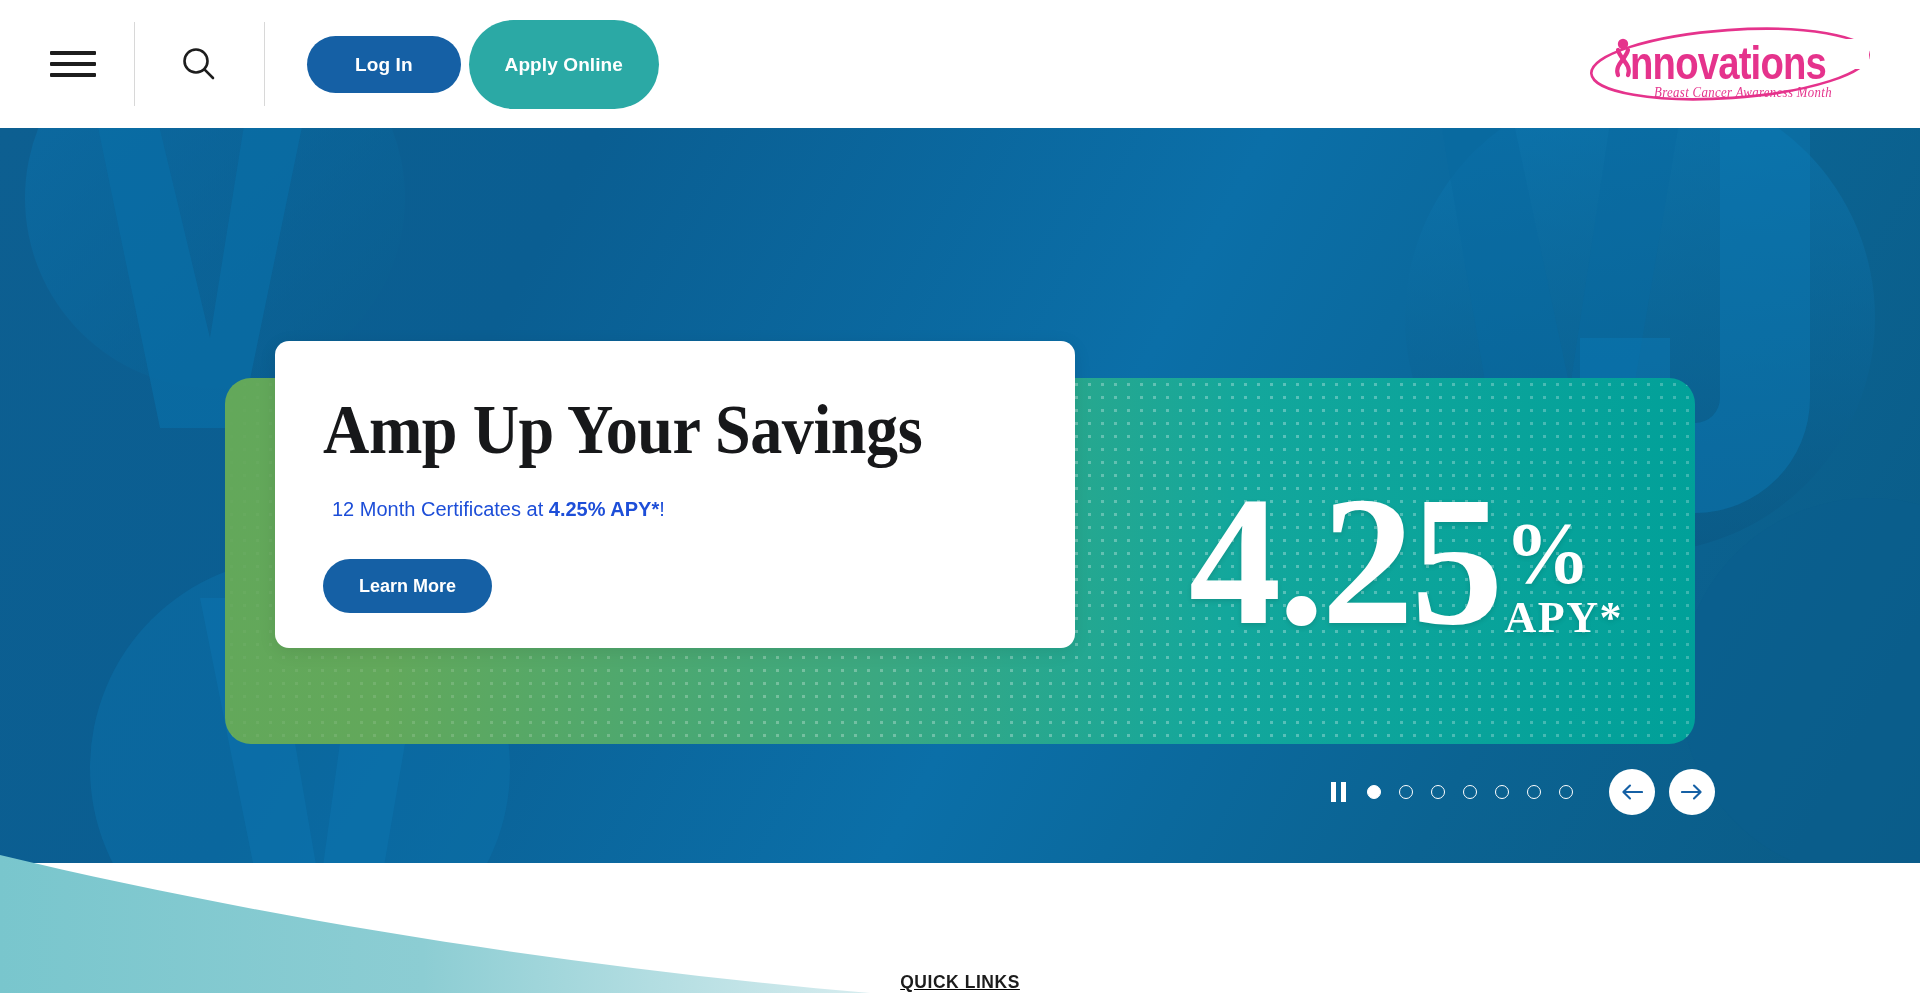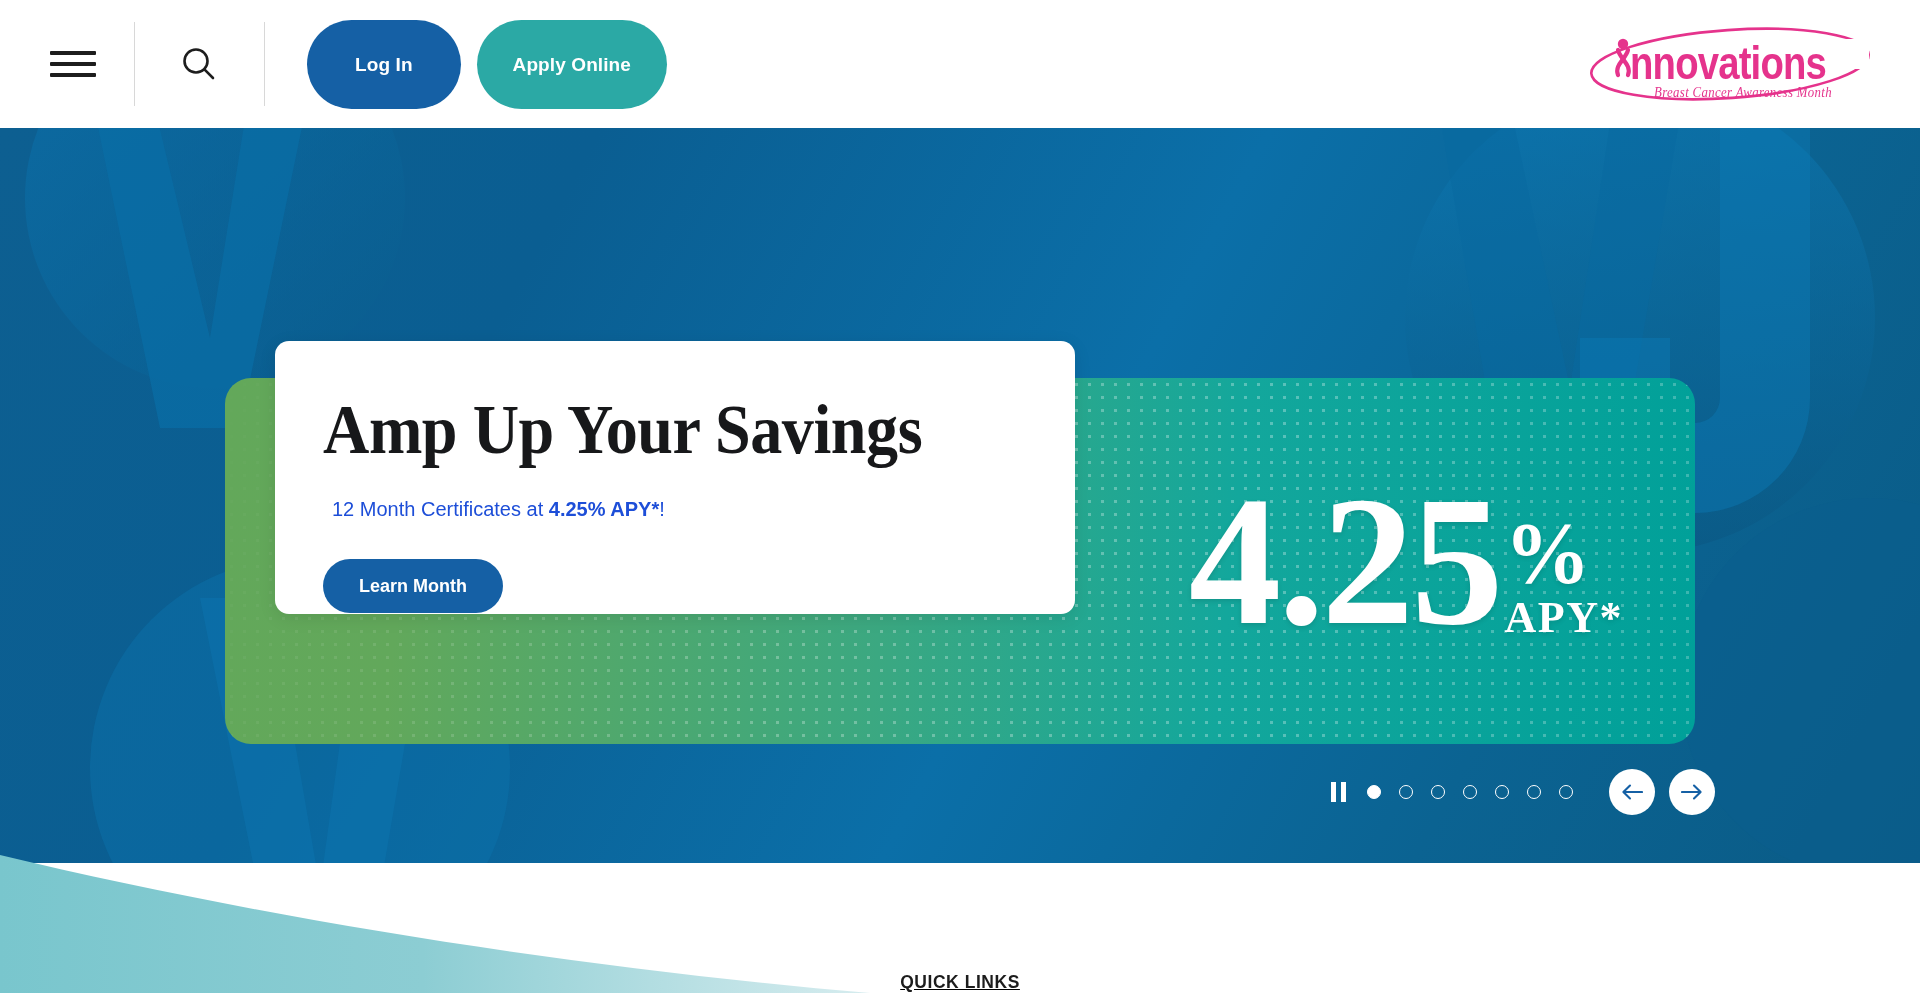--- a/index.html
+++ b/index.html
@@ -23,21 +23,21 @@
   .hamburger span { display:block; height:4px; background:#1d1d1d; border-radius:1px; }
 
   .vdiv { width:1px; height:84px; background:#d8d8d8; margin-left:38px; }
   .vdiv2 { width:1px; height:84px; background:#d8d8d8; margin-left:37px; }
 
   .search-btn {
     width:56px; height:56px; margin-left:36px;
     display:flex; align-items:center; justify-content:center; cursor:pointer;
   }
 
-  .btn-row { display:flex; gap:16px; margin-left:42px; }
+  .btn-row { display:flex; align-items:center; gap:8px; margin-left:42px; }
   .pill {
     border:none; border-radius:999px; color:#fff; cursor:pointer;
     font-family:"Liberation Sans", sans-serif; font-size:19px; font-weight:700;
     letter-spacing:.1px; line-height:1;
   }
   .pill-login { background:#1560a5; padding:19px 48px; }
   .pill-apply { background:#2ba9a5; padding:35px 36px; }
 
   
   .logo-wrap {
@@ -73,21 +73,21 @@
     font-family:"Liberation Serif", serif; line-height:1;
     text-shadow:0 2px 5px rgba(0,0,0,.12);
   }
   .apy-num { font-size:185px; font-weight:700; letter-spacing:-3px; line-height:.86; }
   .apy-side { display:flex; flex-direction:column; align-items:flex-start; margin-top:20px; margin-left:4px; }
   .apy-pct { font-size:86px; font-weight:700; line-height:.9; }
   .apy-lbl { font-size:44px; font-weight:700; letter-spacing:1.5px; margin-top:4px; }
 
   
   .card {
-    position:absolute; left:275px; top:213px; width:800px; height:273px;
+    position:absolute; left:275px; top:213px; width:800px; height:307px;
     background:#fff; border-radius:14px;
     box-shadow:0 4px 18px rgba(0,0,0,.09);
     padding:54px 60px 8px 48px;
   }
   .card h1 {
     font-family:"Liberation Serif", serif;
     font-size:69px; font-weight:700; color:#17181a; line-height:1.02;
     letter-spacing:-.5px; transform:scaleX(.93); transform-origin:left center;
     white-space:nowrap;
   }
@@ -223,21 +223,21 @@
           <span class="apy-lbl">APY*</span>
         </span>
       </div>
     </div>
 
     <div class="card">
       <h1>Amp Up Your Savings</h1>
       <p class="sub">
         <span>12 Month Certificates at </span><b>4.25% APY*</b><span>!</span>
       </p>
-      <button class="learn-btn">Learn Month</button>
+      <button class="learn-btn">Learn More</button>
     </div>
   </div>
 
   <div class="carousel-ctl">
     <div class="pause-btn">
       <i></i>
       <i></i>
     </div>
     <div class="dots">
       <span class="dot active"></span>

